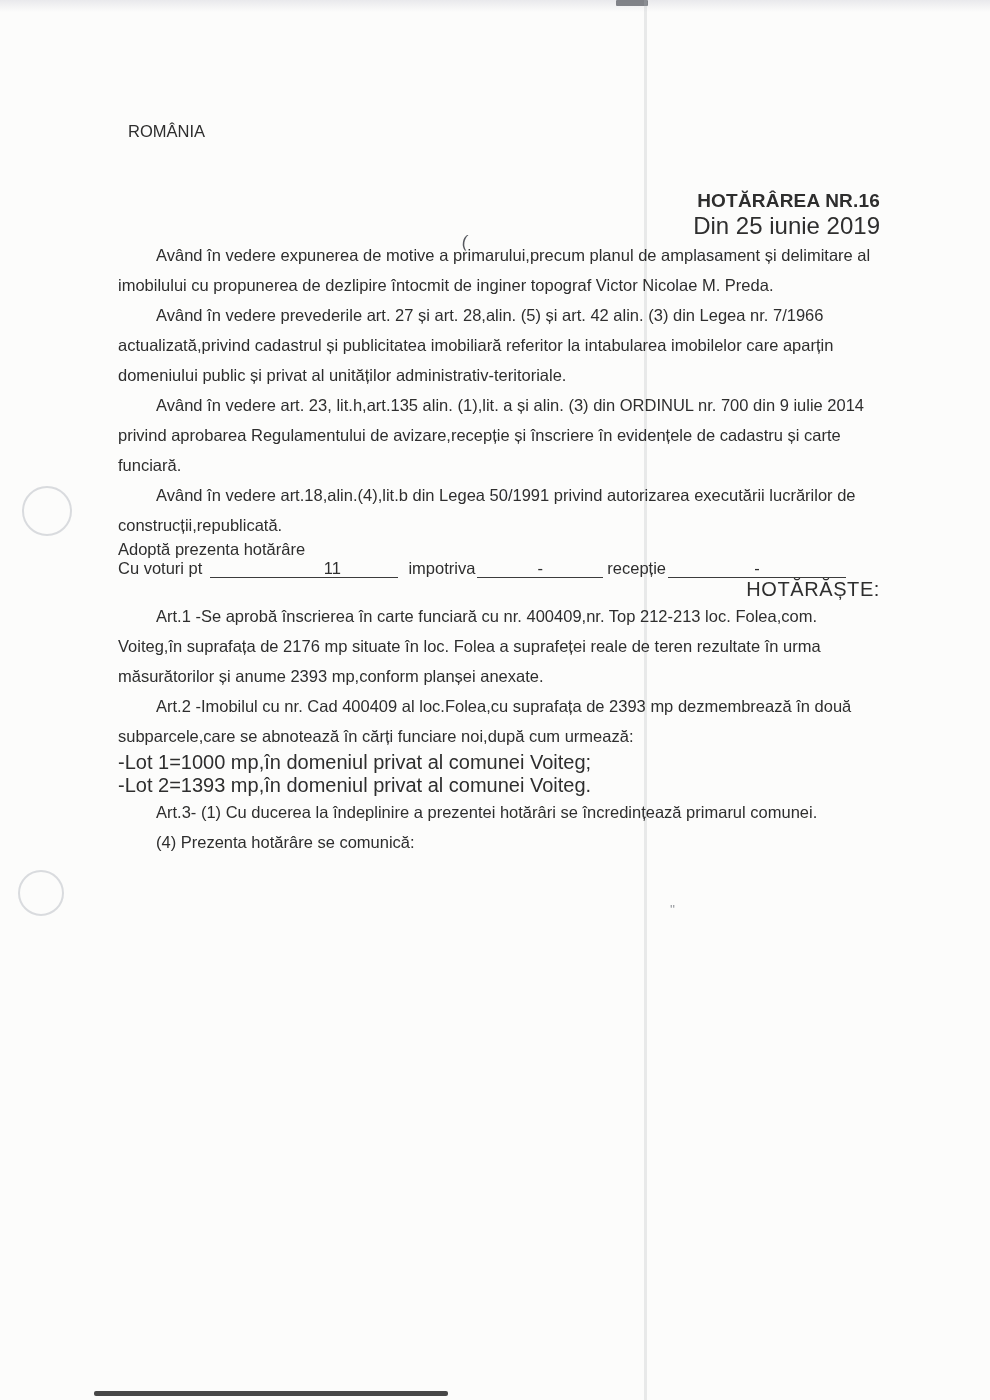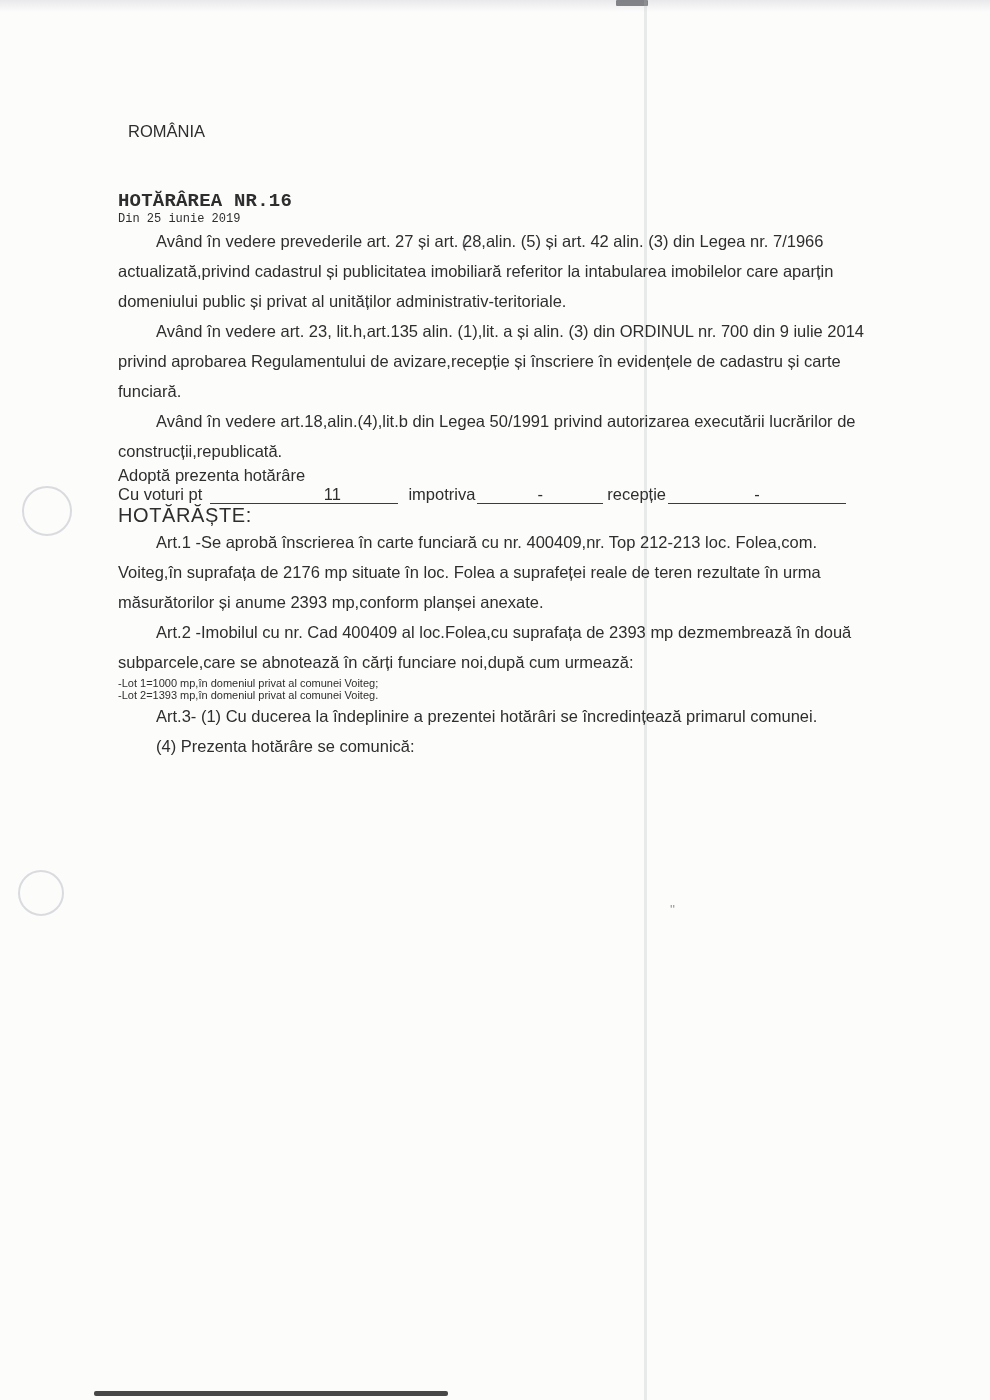--- a/index.html
+++ b/index.html
@@ -25,39 +25,39 @@
     background:#474747;border-radius:2px;}
   .pen-mark{position:absolute;left:462px;top:232px;font-size:17px;color:#55585e;
     transform:rotate(8deg);}
   .tiny-mark{position:absolute;left:670px;top:902px;font-size:13px;color:#8d9096;}
 
   
   .content{position:absolute;left:118px;right:110px;top:0;}
   .content p{margin:0;}
   .hdr{margin-top:120px;}
   .hdr p{font-size:16.5px;line-height:22px;margin:16px 0 17px 10px;}
-  .title-block{text-align:left;margin-top:48px;font-family:Liberation Mono, monospace;}
+  .title-block{text-align:right;margin-top:48px;}
   .doc-title{font-size:19px;font-weight:700;letter-spacing:.2px;}
-  .doc-date{font-size:12px;margin-top:17px;}
+  .doc-date{font-size:24px;margin-top:17px;}
   .doc-subject{font-size:17px;font-weight:700;line-height:1.6;margin-top:13px;
     padding:0 4px;}
   .body-par{font-size:16.5px;line-height:1.82;text-indent:38px;margin-top:24px;}
   .first-par{margin-top:42px;}
   .no-indent{text-indent:0;}
   .adopt{font-size:16.5px;margin-top:24px;}
   .vote{font-size:16.5px;margin-top:26px;white-space:nowrap;}
   .blank{display:inline-block;border-bottom:1.6px solid #3c3c3c;
     text-align:center;vertical-align:baseline;line-height:1.1;}
   .blank-for{width:188px;margin-left:8px;margin-right:10px;text-align:center;}
   .blank-for span{padding-left:56px;}
   .blank-against{width:126px;margin-left:2px;margin-right:4px;}
   .blank-abstain{width:178px;margin-left:2px;}
-  .decision{-webkit-user-select:none;text-align:left;font-size:20px;
+  .decision{-webkit-user-select:none;text-align:right;font-size:20px;
     letter-spacing:.6px;margin-top:46px;}
-  .lot-line{font-size:11px;margin-top:28px;text-indent:0;}
+  .lot-line{font-size:20px;margin-top:28px;text-indent:0;}
   .art3{font-size:16.5px;line-height:1.82;text-indent:38px;margin-top:26px;}
 </style>
 </head>
 <body>
 
 <div class="scan">
 
   <div class="top-shade"></div>
   <div class="top-smudge"></div>
   <div class="fold-line"></div>
@@ -71,20 +71,21 @@
 
     <div class="hdr">
       <p>ROMÂNIA</p>
     </div>
 
     <div class="title-block">
       <p class="doc-title">HOTĂRÂREA NR.16</p>
       <p class="doc-date">Din 25 iunie 2019</p>
     </div>
 
+    <p class="body-par first-par">Având în vedere expunerea de motive a primarului,precum planul de amplasament și delimitare al imobilului cu propunerea de dezlipire întocmit de inginer topograf Victor Nicolae M. Preda.</p>
     <p class="body-par">Având în vedere prevederile art. 27 și art. 28,alin. (5) și art. 42 alin. (3) din Legea nr. 7/1966 actualizată,privind cadastrul și publicitatea imobiliară referitor la intabularea imobilelor care aparțin domeniului public și privat al unităților administrativ-teritoriale.</p>
     <p class="body-par">Având în vedere art. 23, lit.h,art.135 alin. (1),lit. a și alin. (3) din ORDINUL nr. 700 din 9 iulie 2014 privind aprobarea Regulamentului de avizare,recepție și înscriere în evidențele de cadastru și carte funciară.</p>
     <p class="body-par">Având în vedere art.18,alin.(4),lit.b din Legea 50/1991 privind autorizarea executării lucrărilor de construcții,republicată.</p>
 
     <p class="adopt">Adoptă prezenta hotărâre</p>
 
     <p class="vote">
       <span>Cu voturi pt</span><span class="blank blank-for"><span>11</span></span><span>impotriva</span><span class="blank blank-against"><span>-</span></span><span>recepție</span><span class="blank blank-abstain"><span>-</span></span>
     </p>
 

